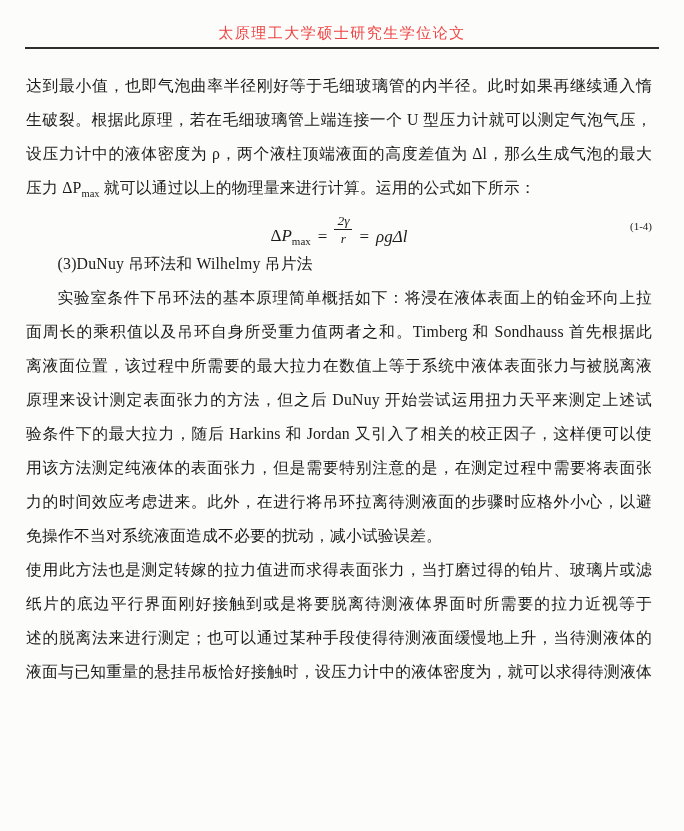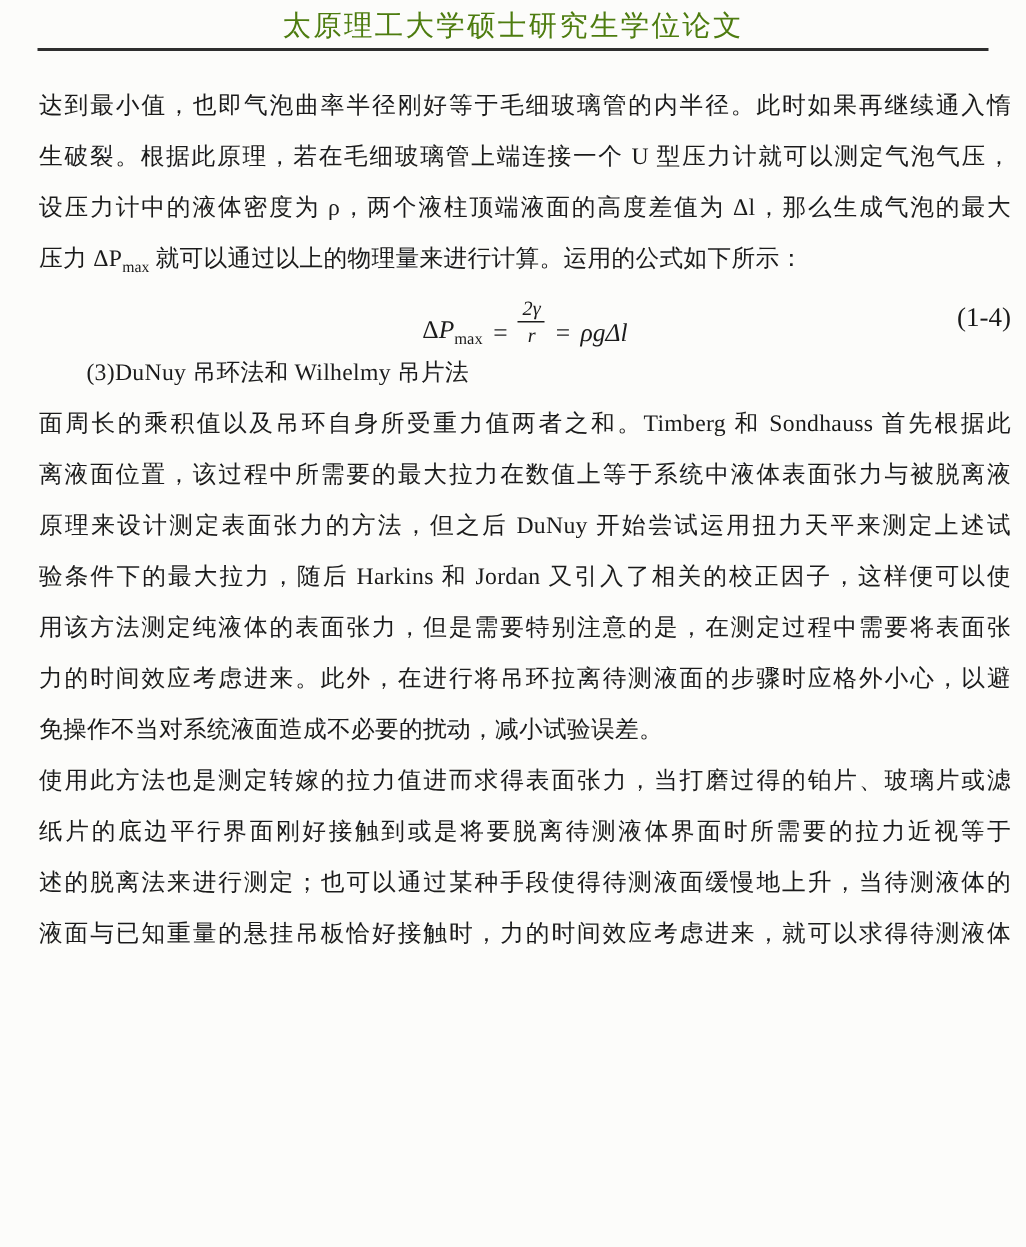--- a/index.html
+++ b/index.html
@@ -7,34 +7,34 @@
     position:relative;
     width:684px; height:831px;
     margin:0 auto;
     background:#fcfcfa;
     color:#1b1b1b;
     font-family:"Liberation Serif","DejaVu Serif",serif;
     overflow:hidden;
     box-sizing:border-box;
   }
   .header {
-    padding-top:9px;
+    padding-top:24px;
     text-align:center;
-    font-size:19px;
+    font-size:15px;
     line-height:18px;
     letter-spacing:1.5px;
-    color:#4d7c0f;
+    color:#ef4444;
   }
   .header-rule {
     margin:5px 25px 0 25px;
     border-bottom:2px solid #2e2e2e;
     height:0;
   }
   .doc-body {
-    padding:20px 10px 0 26px;
+    padding:20px 32px 0 26px;
     font-size:15.8px;
   }
   .bl {
     height:34px;
     line-height:34px;
     text-align:justify;
     text-align-last:justify;
     letter-spacing:0.2px;
     overflow:hidden;
   }
@@ -63,21 +63,21 @@
     font-size:13.5px;
     line-height:1.15;
     margin-top:12px;
   }
   .fnum { border-bottom:1.4px solid #1b1b1b; padding:0 3px 1px 3px; }
   .fden { padding-top:1px; }
   .eqnum {
     position:absolute;
     right:0; top:0;
     height:42px; line-height:42px;
-    font-size:18px;
+    font-size:11px;
   }
 </style>
 </head>
 <body>
 
 <div class="page">
 
   <div class="header">
     <span>太原理工大学硕士研究生学位论文</span>
   </div>
@@ -102,30 +102,31 @@
           </span>
         <span>=</span>
         <span class="it">ρgΔl</span>
       </span>
       <span class="eqnum">(1-4)</span>
     </div>
 
     <div class="bl end indent">(3)DuNuy 吊环法和 Wilhelmy 吊片法</div>
 
     <div>
+      <div class="bl indent">实验室条件下吊环法的基本原理简单概括如下：将浸在液体表面上的铂金环向上拉</div>
       <div class="bl">面周长的乘积值以及吊环自身所受重力值两者之和。Timberg 和 Sondhauss 首先根据此</div>
       <div class="bl">离液面位置，该过程中所需要的最大拉力在数值上等于系统中液体表面张力与被脱离液</div>
       <div class="bl">原理来设计测定表面张力的方法，但之后 DuNuy 开始尝试运用扭力天平来测定上述试</div>
       <div class="bl">验条件下的最大拉力，随后 Harkins 和 Jordan 又引入了相关的校正因子，这样便可以使</div>
       <div class="bl">用该方法测定纯液体的表面张力，但是需要特别注意的是，在测定过程中需要将表面张</div>
       <div class="bl">力的时间效应考虑进来。此外，在进行将吊环拉离待测液面的步骤时应格外小心，以避</div>
       <div class="bl end">免操作不当对系统液面造成不必要的扰动，减小试验误差。</div>
     </div>
 
     <div>
       <div class="bl">使用此方法也是测定转嫁的拉力值进而求得表面张力，当打磨过得的铂片、玻璃片或滤</div>
       <div class="bl">纸片的底边平行界面刚好接触到或是将要脱离待测液体界面时所需要的拉力近视等于</div>
       <div class="bl">述的脱离法来进行测定；也可以通过某种手段使得待测液面缓慢地上升，当待测液体的</div>
-      <div class="bl">液面与已知重量的悬挂吊板恰好接触时，力的时间效应考虑进来，就可以求得待测液体</div>
+      <div class="bl">液面与已知重量的悬挂吊板恰好接触时，设压力计中的液体密度为，就可以求得待测液体</div>
     </div>
 
   </div>
 </div>
 
 </body></html>

